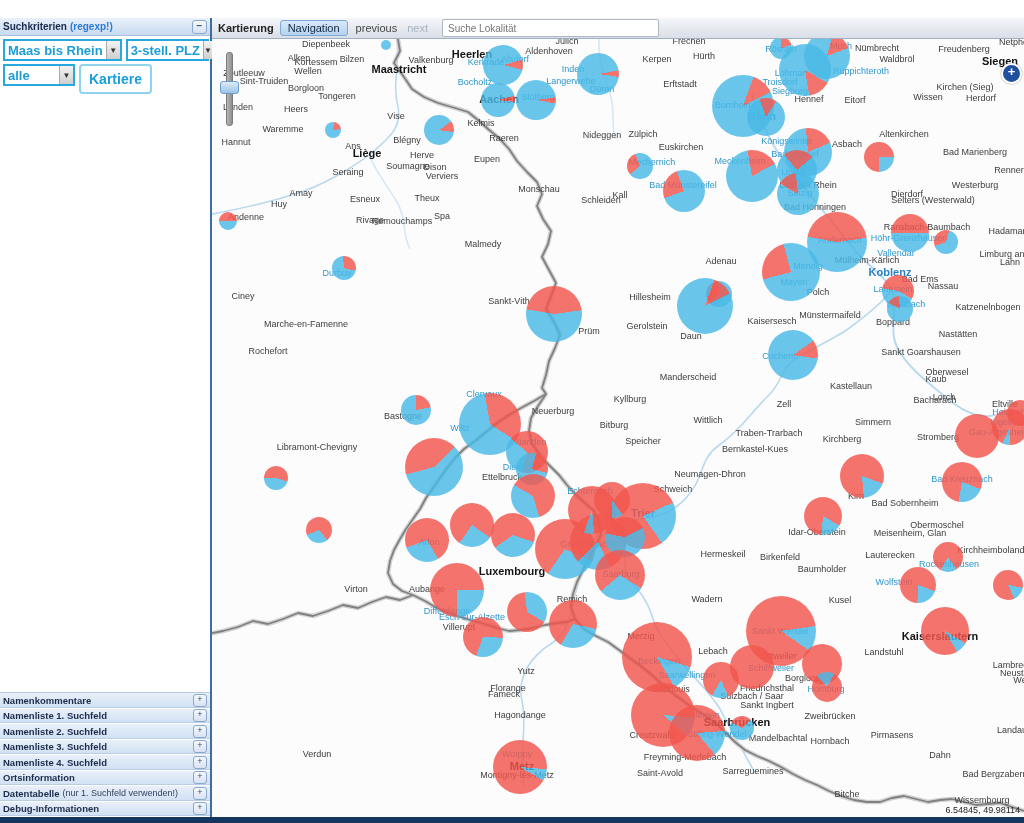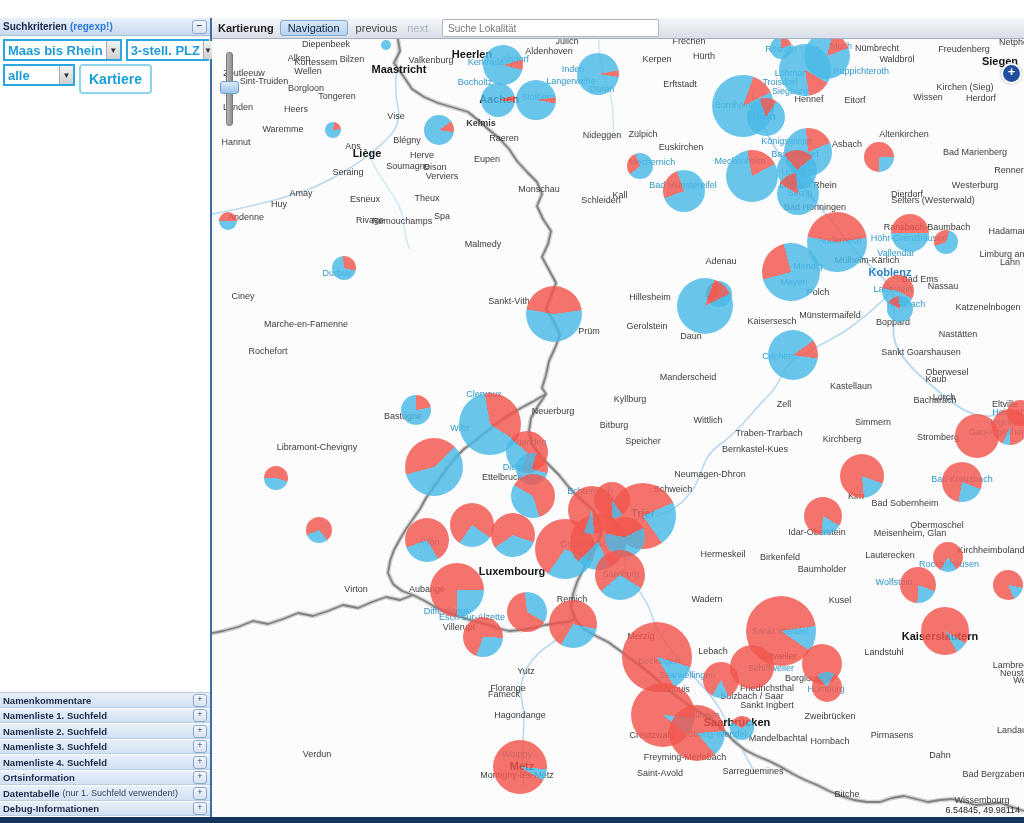--- a/index.html
+++ b/index.html
@@ -176,21 +176,21 @@
         <div class="ml s0" style="left: 355px; top: 2px;">Jülich</div>
         <div class="ml s2" style="left: 361px; top: 30px;">Inden</div>
         <div class="ml s2" style="left: 359px; top: 42px;">Langerwehe</div>
         <div class="ml s2" style="left: 390px; top: 50px;">Düren</div>
         <div class="ml s2" style="left: 263px; top: 43px;">Bocholtz</div>
         <div class="ml s1" style="left: 287px; top: 60px;">Aachen</div>
         <div class="ml s2" style="left: 326px; top: 58px;">Stolberg</div>
         <div class="ml s0" style="left: 26px; top: 68px;">Landen</div>
         <div class="ml s0" style="left: 84px; top: 70px;">Heers</div>
         <div class="ml s0" style="left: 184px; top: 77px;">Vise</div>
-        <div class="ml s0" style="left: 269px; top: 84px; font-weight: bold;">Kelmis</div>
+        <div class="ml s0" style="left: 269px; top: 84px;">Kelmis</div>
         <div class="ml s0" style="left: 71px; top: 90px;">Waremme</div>
         <div class="ml s0" style="left: 24px; top: 103px;">Hannut</div>
         <div class="ml s0" style="left: 141px; top: 107px;">Ans</div>
         <div class="ml s1" style="left: 155px; top: 114px;">Liège</div>
         <div class="ml s0" style="left: 195px; top: 101px;">Blégny</div>
         <div class="ml s0" style="left: 292px; top: 99px;">Raeren</div>
         <div class="ml s0" style="left: 210px; top: 116px;">Herve</div>
         <div class="ml s0" style="left: 275px; top: 120px;">Eupen</div>
         <div class="ml s0" style="left: 196px; top: 127px;">Soumagne</div>
         <div class="ml s0" style="left: 223px; top: 128px;">Dison</div>

